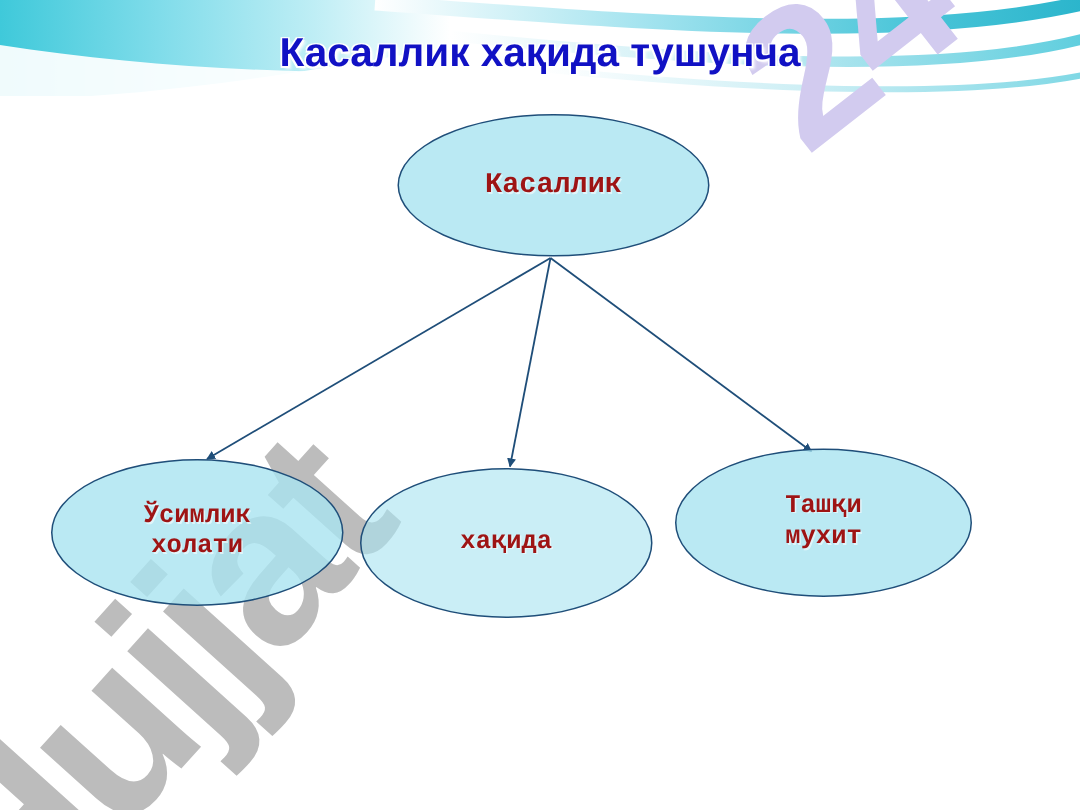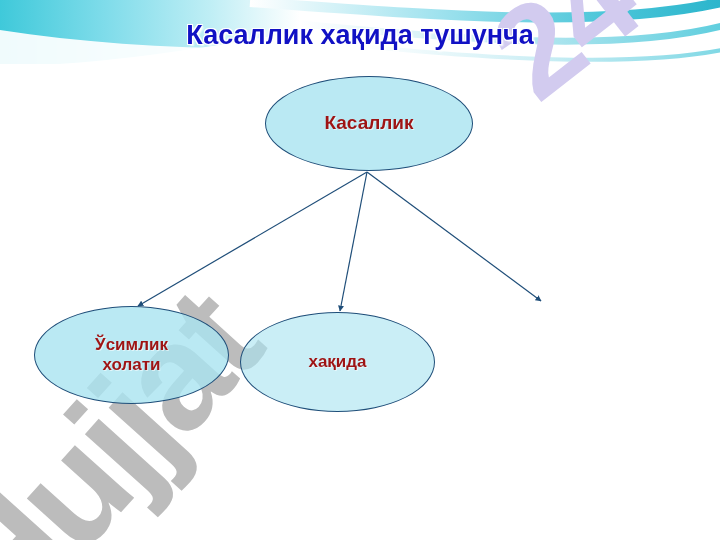--- a/index.html
+++ b/index.html
@@ -88,21 +88,21 @@
     box-sizing: border-box;
     border-radius: 50%;
     background: rgba(169, 228, 240, 0.80);
     border: 1.6px solid #1f4e79;
     display: flex;
     align-items: center;
     justify-content: center;
     text-align: center;
   }
   .node-label {
-    font-family: Liberation Sans, sans-serif;
+    font-family: Liberation Mono, monospace;
     font-weight: bold;
     color: #9e1414;
     text-shadow: 1px 1px 0 rgba(255,255,255,0.55);
     line-height: 1.18;
     white-space: pre-line;
     user-select: none;
   }
 
   #node-root       { left: 265px; top: 76px;  width: 208px; height: 95px; }
   #node-root .node-label      { font-size: 19px; }
@@ -186,14 +186,18 @@
 
   <div class="node" id="node-plant">
     <span class="node-label">Ўсимлик
 холати</span>
   </div>
 
   <div class="node" id="node-pathogen">
     <span class="node-label">хақида</span>
   </div>
 
+  <div class="node" id="node-env">
+    <span class="node-label">Ташқи
+мухит</span>
+  </div>
 
 </div>
 
 </body></html>

